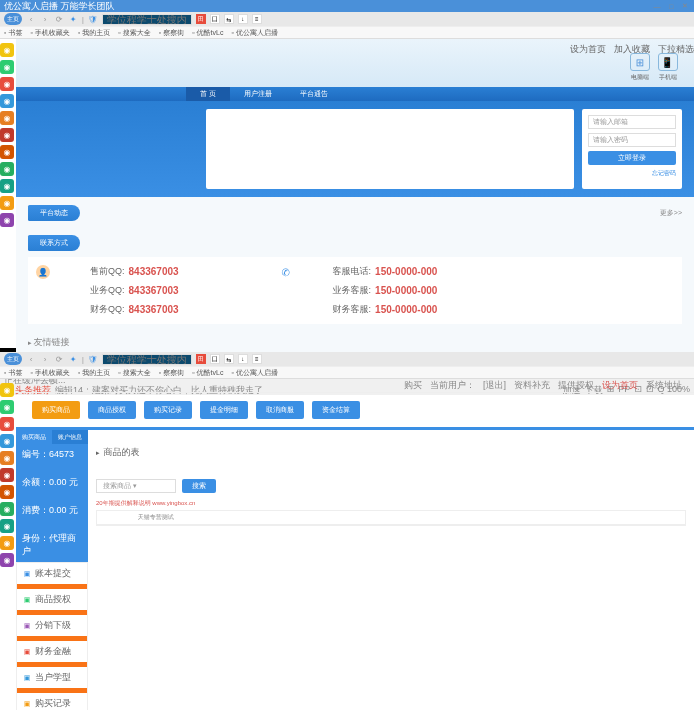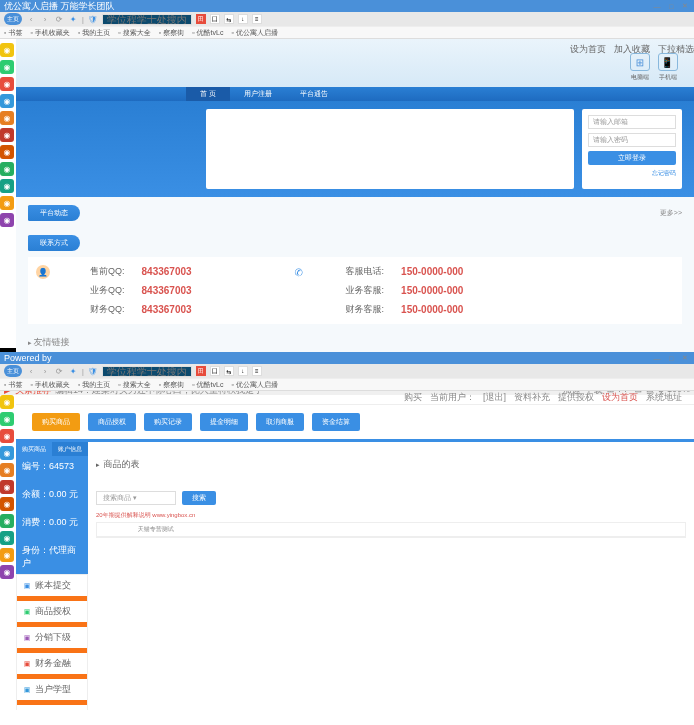--- a/index.html
+++ b/index.html
@@ -36,21 +36,21 @@
 .login-box{width:100px;background:#fff;border-radius:2px;padding:6px;display:flex;flex-direction:column;gap:4px}
 .login-input{height:14px;border:1px solid #ddd;padding:0 4px;font-size:7px;color:#999;display:flex;align-items:center}
 .login-btn{height:14px;background:#3a8fe4;color:#fff;font-size:7px;display:flex;align-items:center;justify-content:center;border-radius:2px}
 .login-link{text-align:right;font-size:6px;color:#3a8fe4}
 .content-section{padding:8px 12px;background:#f5f9fc}
 .section-header{display:flex;align-items:center;margin-bottom:6px;justify-content:space-between}
 .section-tab{background:linear-gradient(#3a8fe4,#2a7fd4);color:#fff;font-size:7px;padding:3px 12px;border-radius:2px 10px 10px 2px}
 .more-link{font-size:7px;color:#888}
 .contact-zone{background:#fff;padding:8px;display:flex;gap:40px}
 .contact-col{display:flex;flex-direction:column;gap:6px}
-.contact-row{display:flex;align-items:center;gap:17px;font-size:8px}
+.contact-row{display:flex;align-items:center;gap:4px;font-size:8px}
 .contact-label{color:#666}
 .contact-val{color:#d9534f;font-weight:bold;font-size:10px}
 .avatar{width:14px;height:14px;border-radius:50%;background:#ffd4a3;display:flex;align-items:center;justify-content:center;font-size:8px}
 .phone-icon{width:14px;height:14px;display:flex;align-items:center;justify-content:center;color:#3a8fe4;font-size:10px}
 .links-bar{padding:4px 12px;font-size:7px;color:#888;background:#f5f9fc}
 .footer{padding:6px 12px;font-size:7px;color:#999;text-align:left;background:#fff}
 .statusbar{height:10px;background:#f0f0f0;border-top:1px solid #ddd;display:flex;align-items:center;justify-content:space-between;padding:0 4px;font-size:6px;color:#888}
 .statusbar2{height:10px;background:#f0f0f0;display:flex;align-items:center;padding:0 4px;font-size:6px;color:#888;gap:4px}
 .divider{height:4px;background:#000}
 
@@ -231,28 +231,20 @@
         <span>⊡</span>
         <span>Q 100%</span>
       </span>
   </div>
 </div>
 
 <div class="divider"></div>
 
 <div class="win2">
   <div class="browser-chrome">
-    <div class="titlebar">
-      <span>Powered by</span>
-      <div class="win-controls">
-        <span class="win-btn">—</span>
-        <span class="win-btn">□</span>
-        <span class="win-btn">✕</span>
-      </div>
-    </div>
     <div class="tabbar">
       <span class="tab-round">主页</span>
       <span class="nav-btn">‹</span>
       <span class="nav-btn">›</span>
       <span class="nav-btn">⟳</span>
       <span class="nav-btn" style="color:#3a8fe4">✦</span>
       <span style="color:#999;font-size:7px">|</span>
       <span class="nav-btn" style="color:#3a8fe4">🛡</span>
       <input class="search-box" placeholder="学位程学士处搜内" style="">
       <span class="minibox red">田</span>

